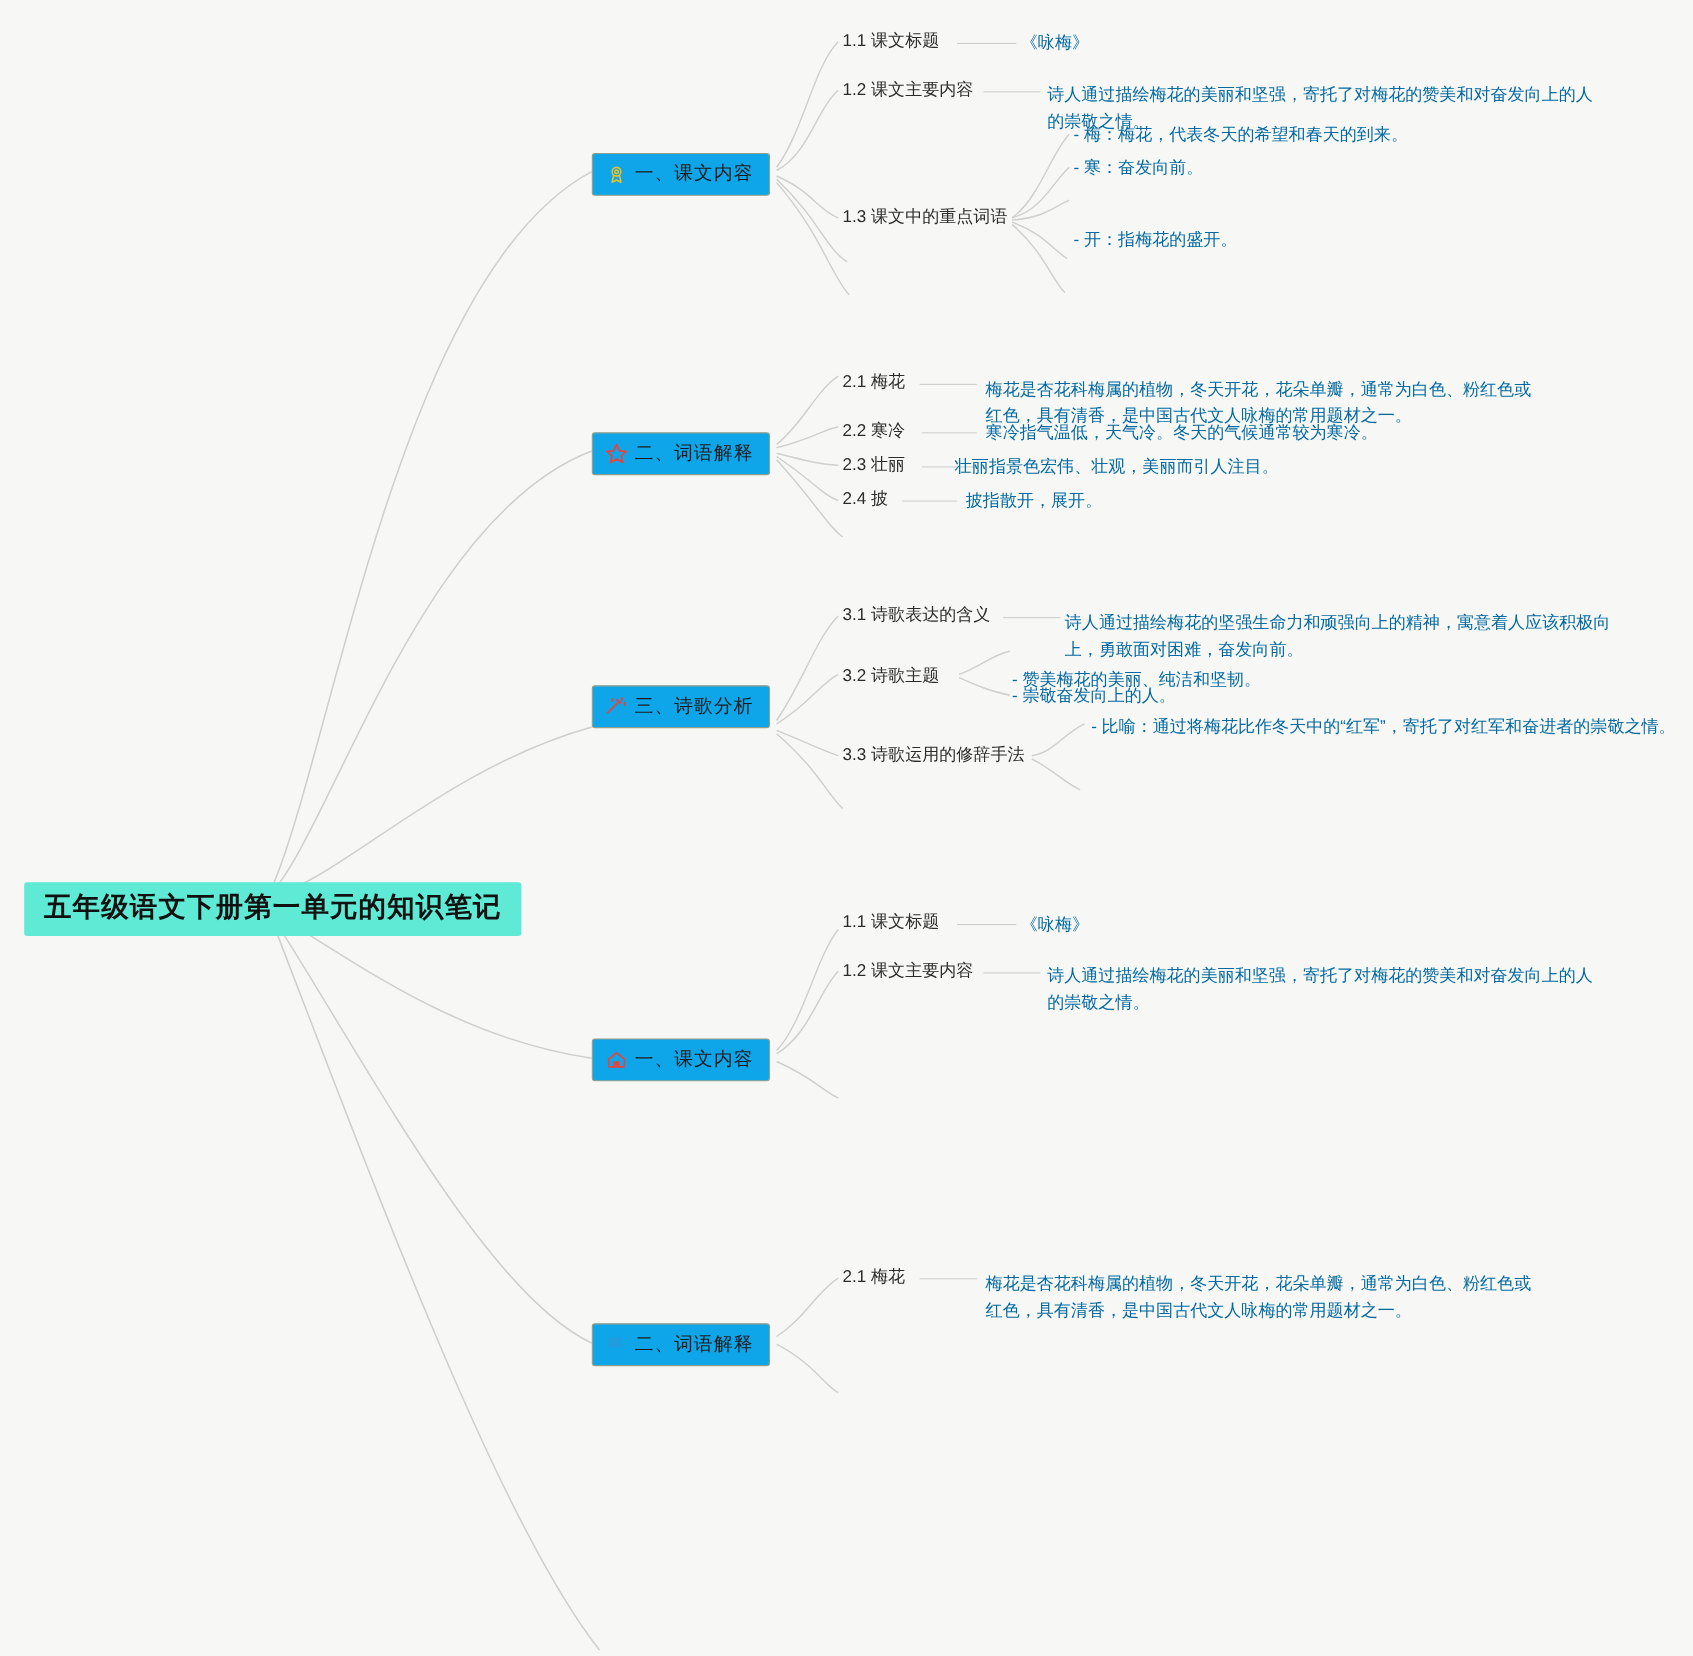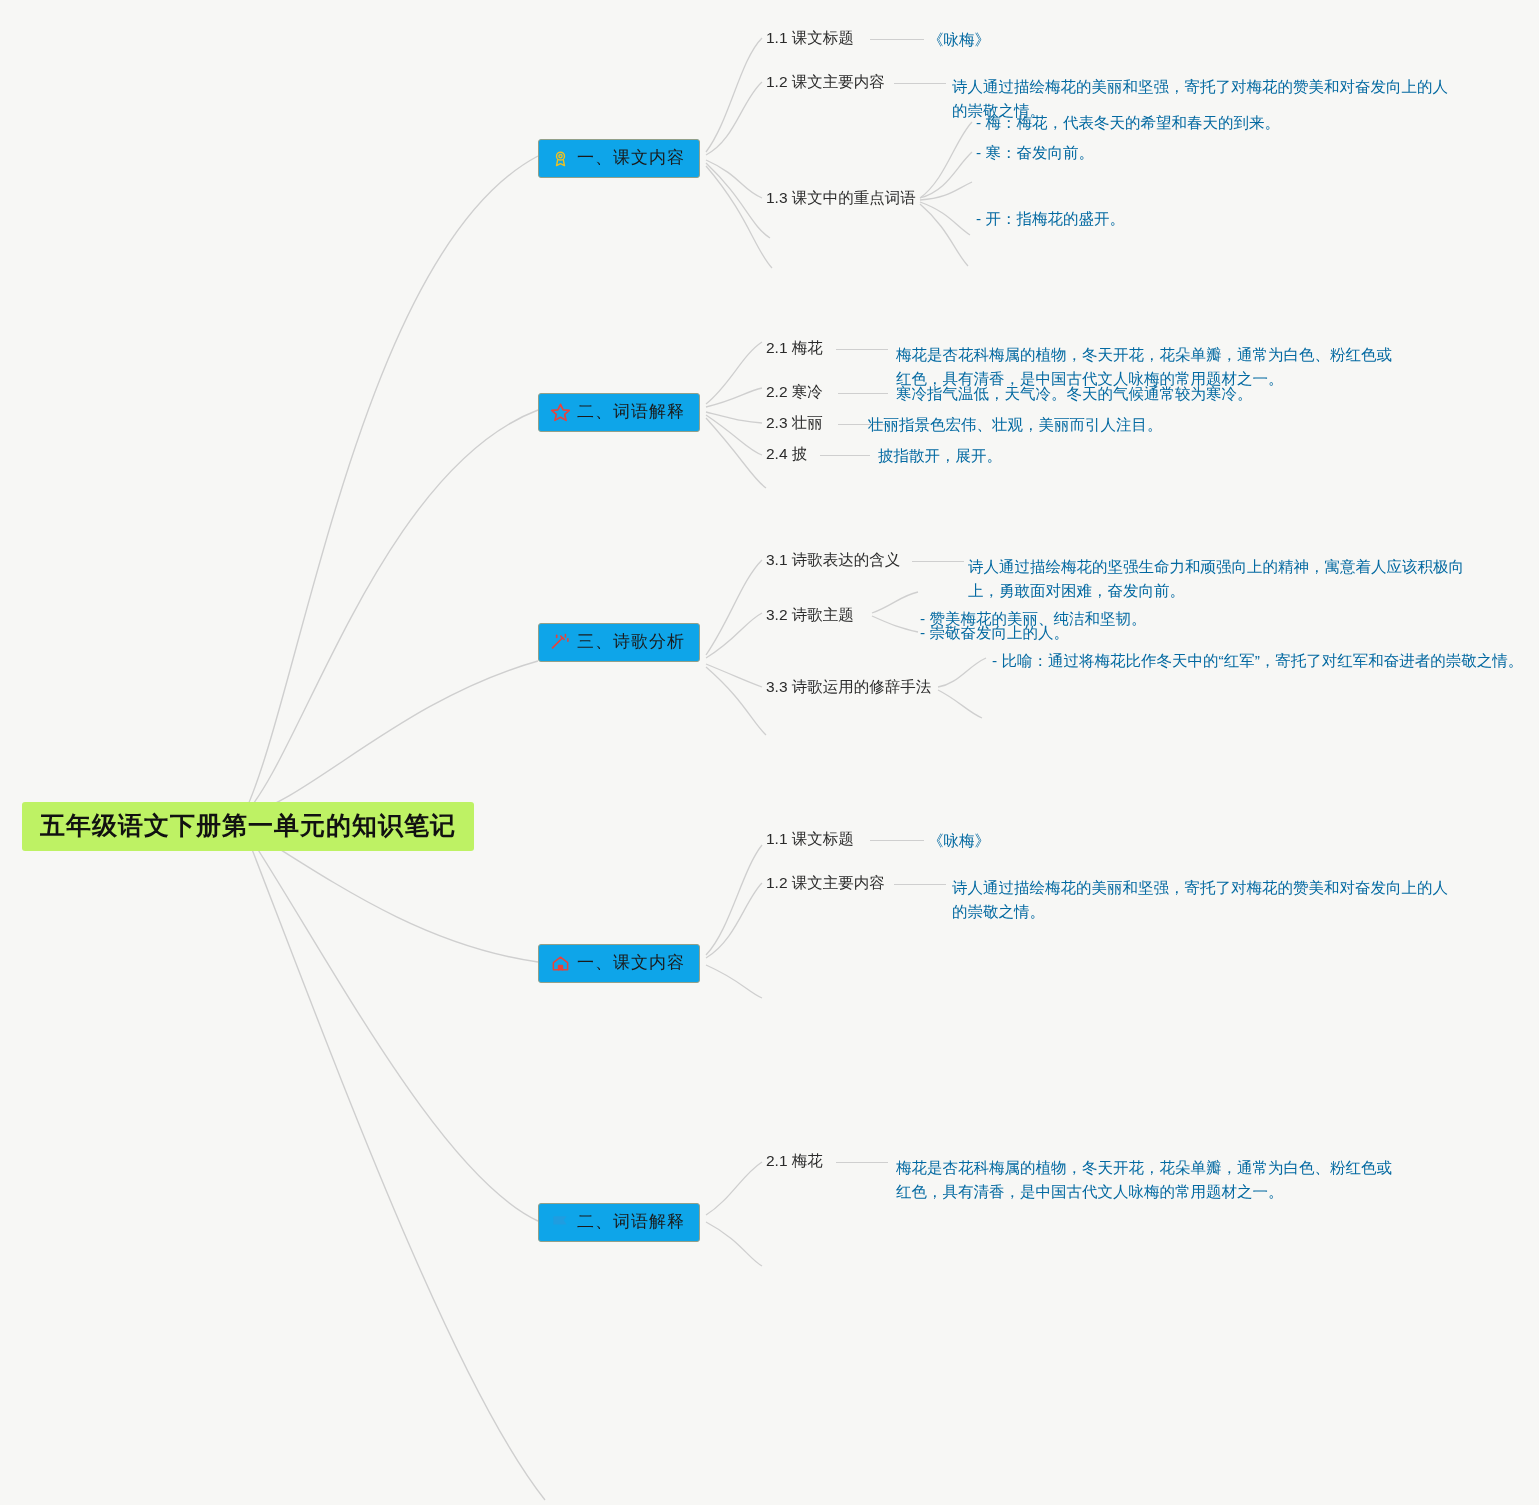--- a/index.html
+++ b/index.html
@@ -25,21 +25,21 @@
     width: 1539px;
     height: 1505px;
     pointer-events: none;
   }
 
   
   .root-node {
     position: absolute;
     left: 22px;
     top: 802px;
-    background: #bef264;
+    background: #5eead4;
     color: #111111;
     font-size: 25px;
     font-weight: bold;
     letter-spacing: 1px;
     padding: 9px 18px 11px 18px;
     border-radius: 3px;
     white-space: nowrap;
     line-height: 1.15;
     z-index: 5;
   }

